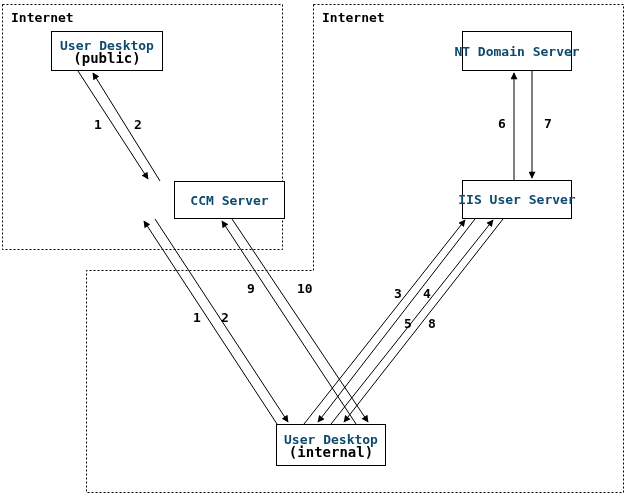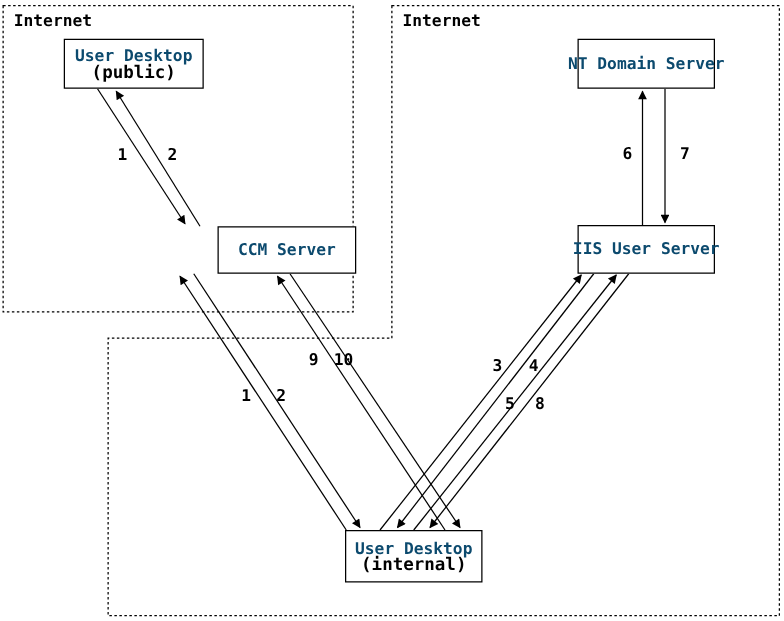--- a/index.html
+++ b/index.html
@@ -115,15 +115,15 @@
   <div class="num" style="left:134px; top:117px;">2</div>
   <div class="num" style="left:193px; top:310px;">1</div>
   <div class="num" style="left:221px; top:310px;">2</div>
   <div class="num" style="left:394px; top:286px;">3</div>
   <div class="num" style="left:423px; top:286px;">4</div>
   <div class="num" style="left:404px; top:316px;">5</div>
   <div class="num" style="left:498px; top:116px;">6</div>
   <div class="num" style="left:544px; top:116px;">7</div>
   <div class="num" style="left:428px; top:316px;">8</div>
   <div class="num" style="left:247px; top:281px;">9</div>
-  <div class="num" style="left:267px; top:281px;text-align:center;">10</div>
+  <div class="num" style="left:297px; top:281px;text-align:center;">10</div>
 
 </div>
 
 </body></html>

